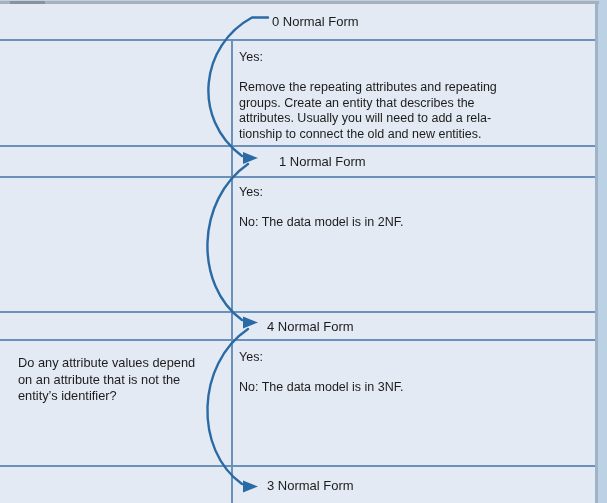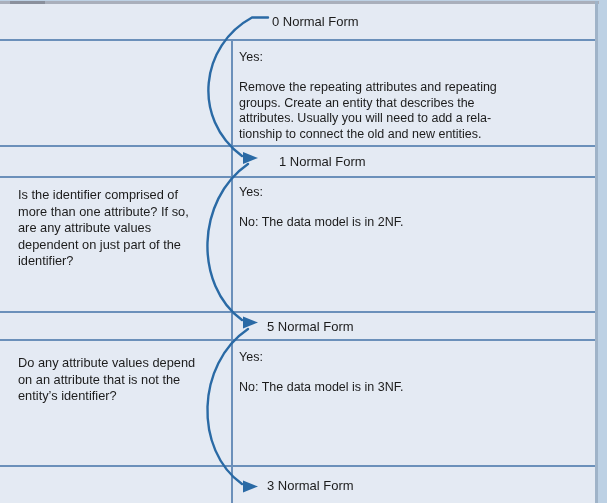--- a/index.html
+++ b/index.html
@@ -112,35 +112,30 @@
       </div>
       <div class="no gap">No: The data model is in 1NF.</div>
     </div>
   </div>
 
   <div class="row hdr hdr-c">
     <span class="hdr-label">1 Normal Form</span>
   </div>
 
   <div class="row qrow row-d">
-    <div class="qcell">Is the identifier comprised of
-more than one attribute? If so,
-are any attribute values
-dependent on just part of the
-identifier?</div>
     <div class="acell">
       <div class="yes">
         <span class="ylabel">Yes:</span>
       </div>
       <div class="no">No: The data model is in 2NF.</div>
     </div>
   </div>
 
   <div class="row hdr hdr-e">
-    <span class="hdr-label">5 Normal Form</span>
+    <span class="hdr-label">4 Normal Form</span>
   </div>
 
   <div class="row qrow row-f">
     <div class="qcell">Do any attribute values depend
 on an attribute that is not the
 entity’s identifier?</div>
     <div class="acell">
       <div class="yes">
         <span class="ylabel">Yes:</span>
       </div>

